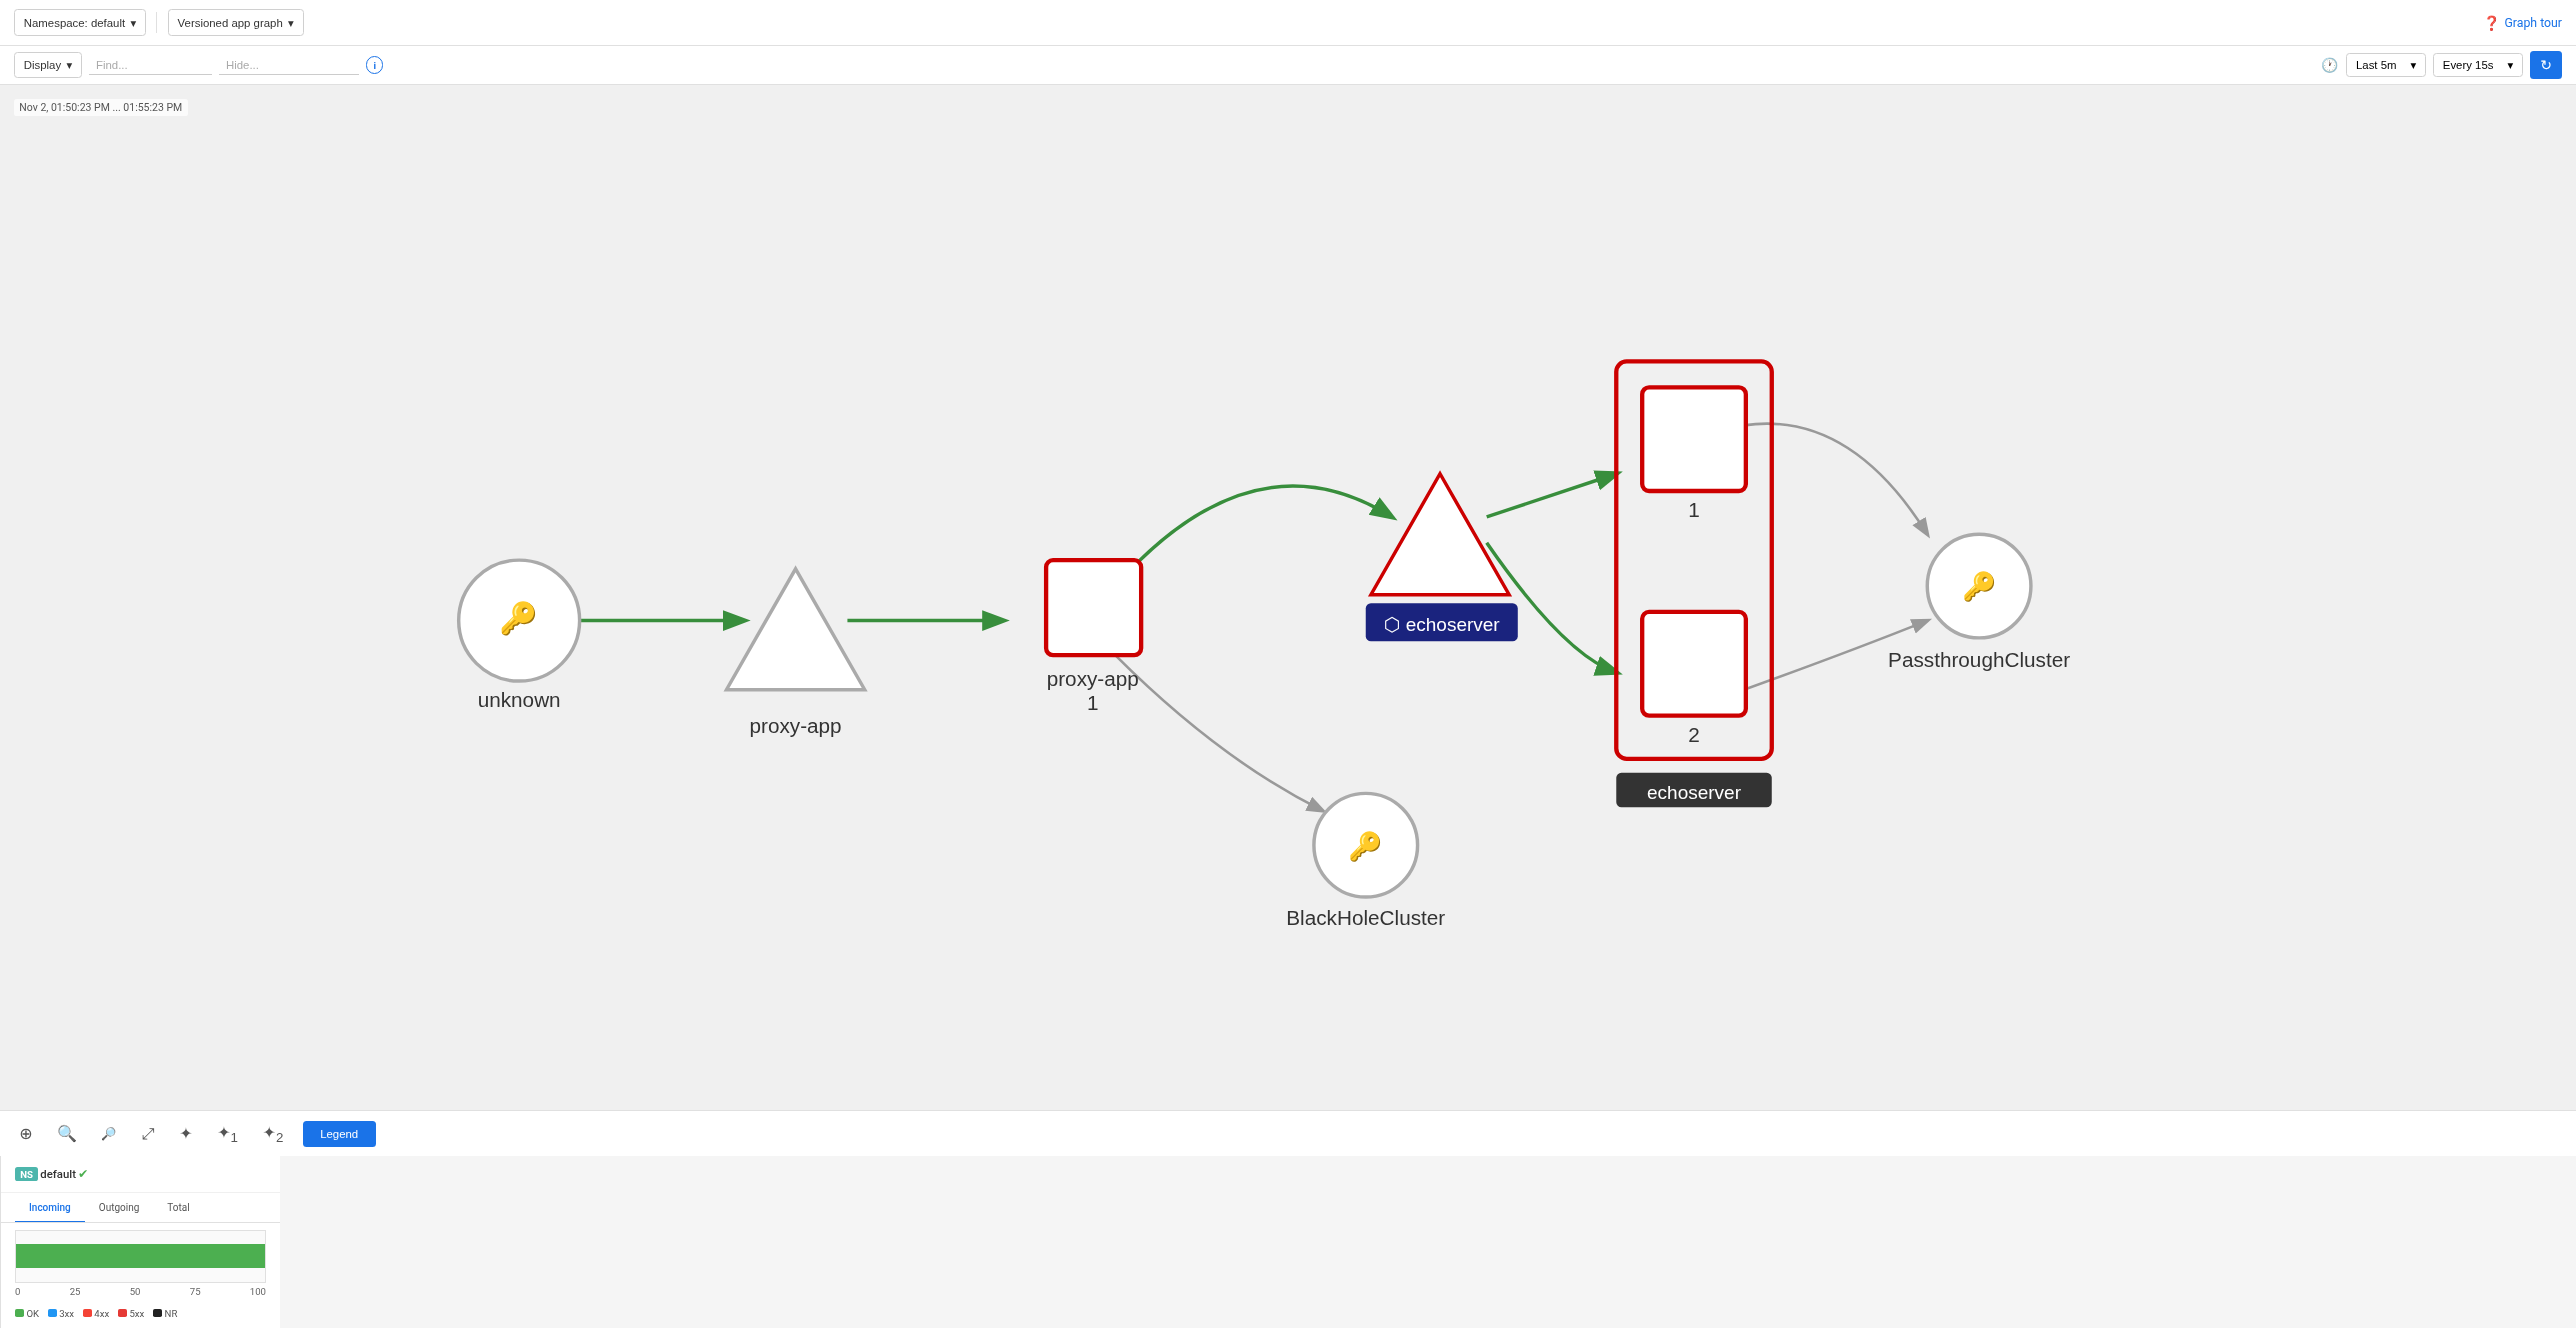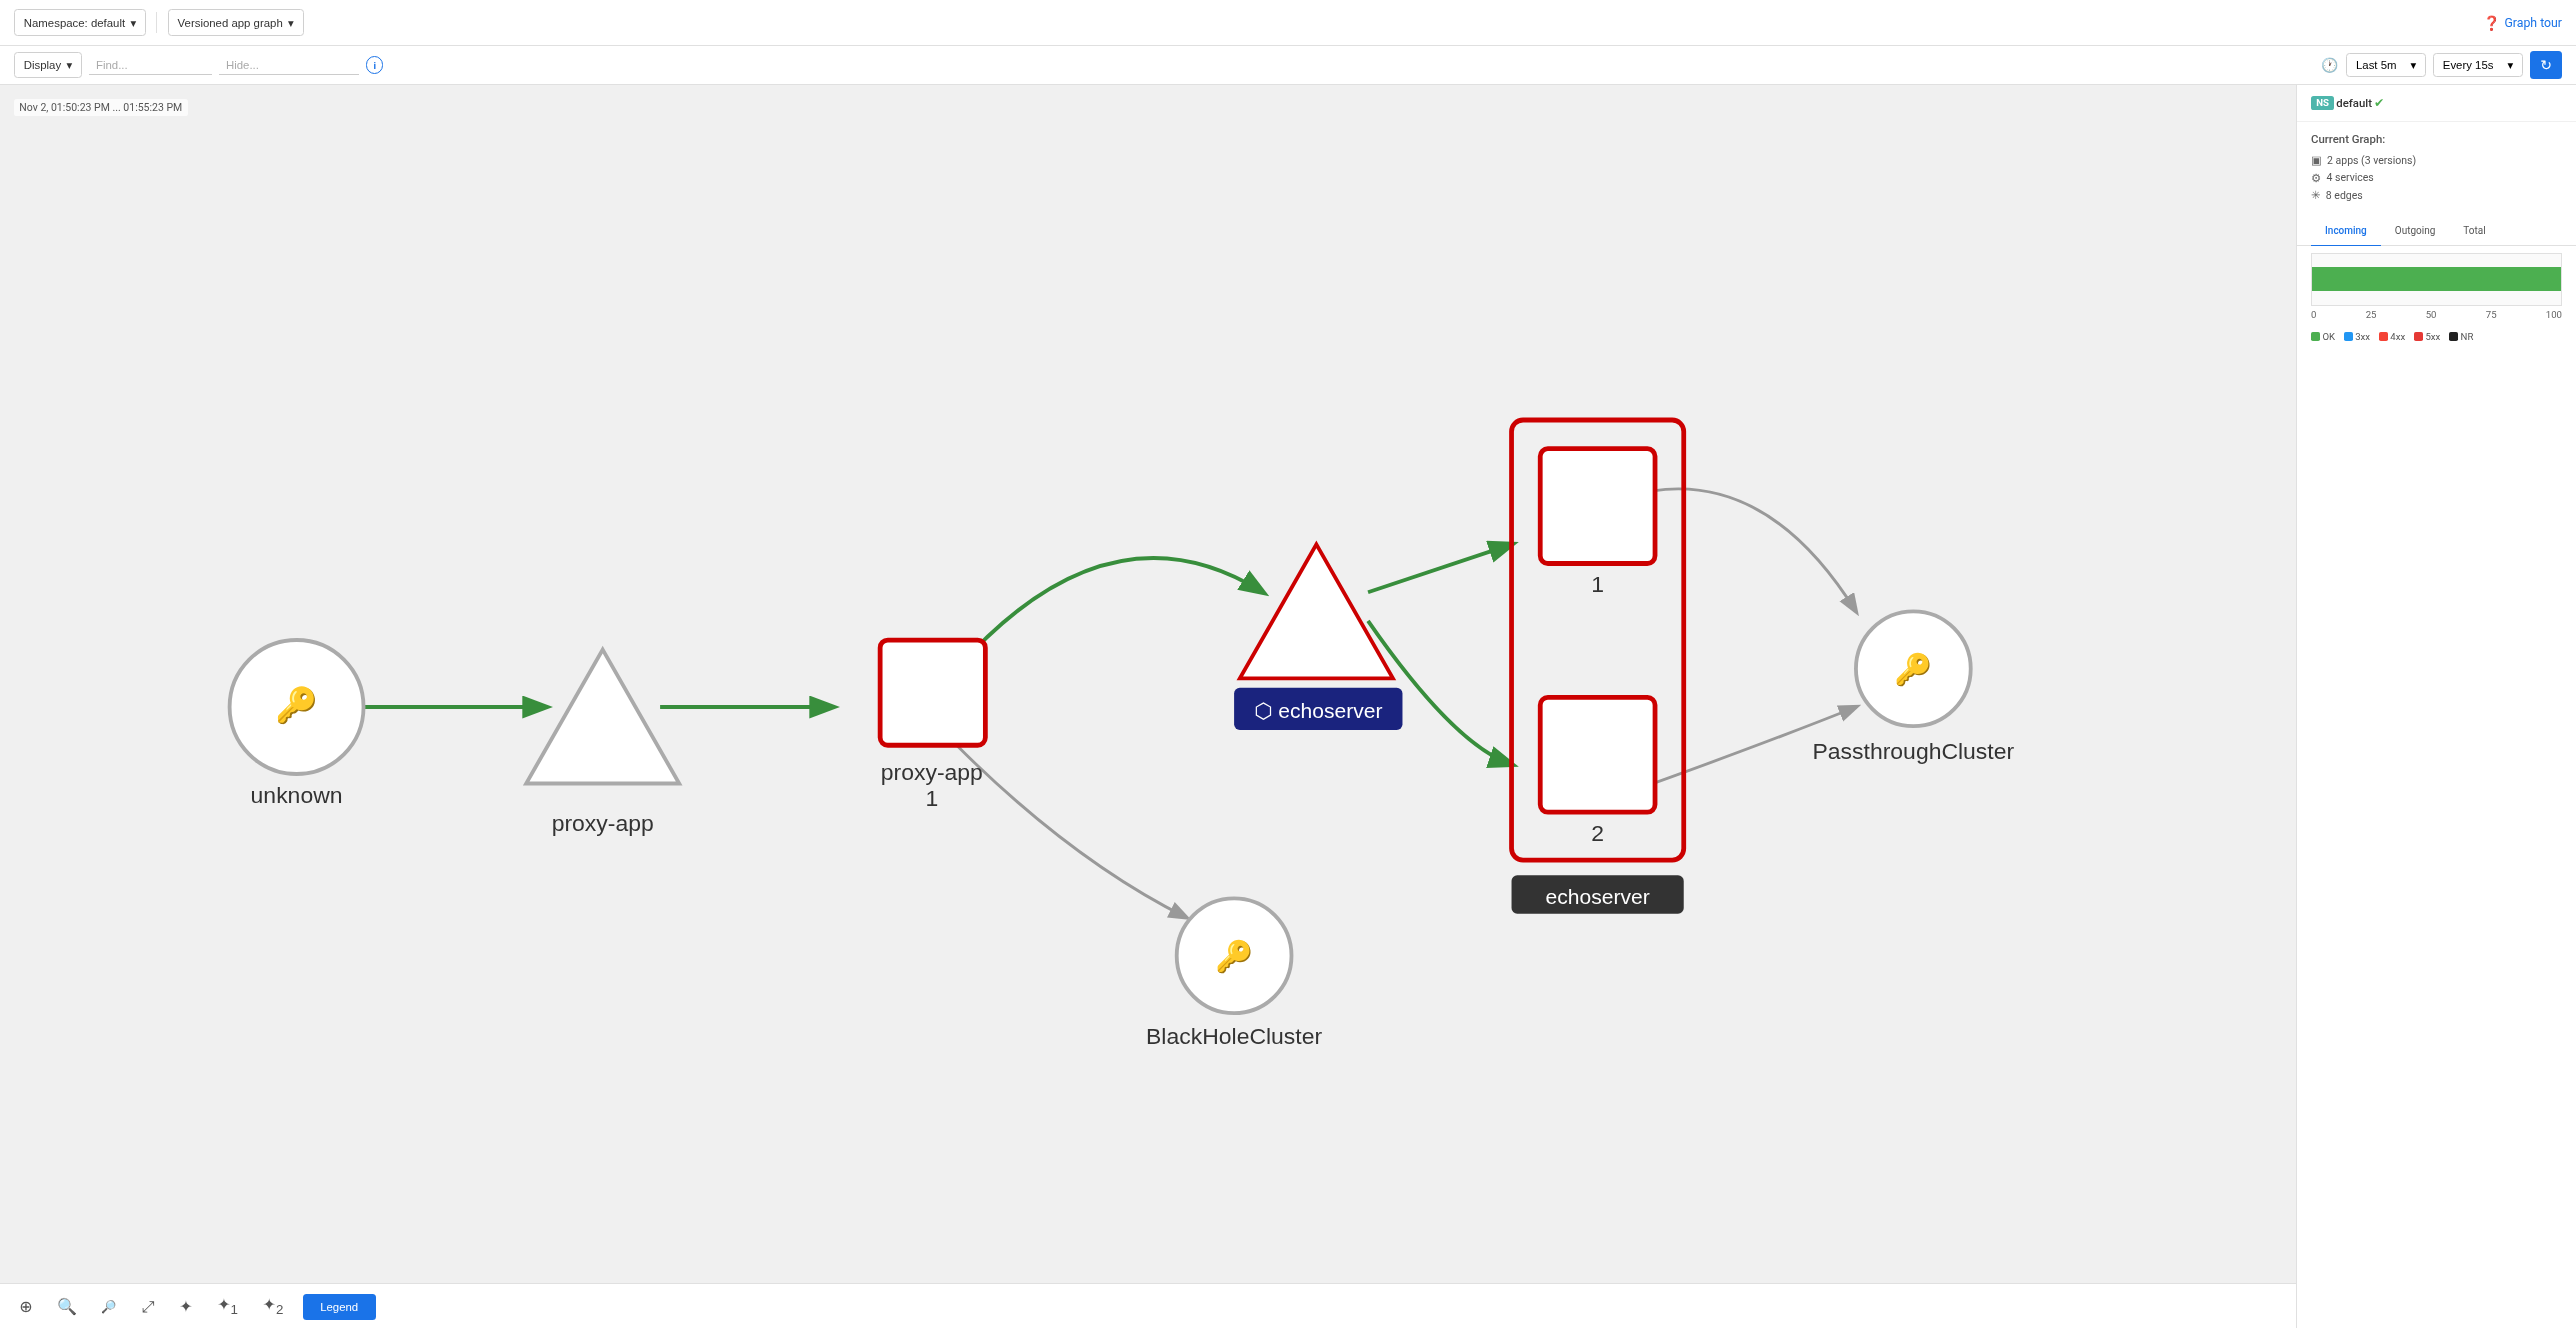--- a/index.html
+++ b/index.html
@@ -63,21 +63,21 @@
     }
     .refresh-btn {
       background: #1a73e8; color: #fff; border: none; border-radius: 3.5px;
       width: 32px; height: 28px; cursor: pointer; display: flex;
       align-items: center; justify-content: center; font-size: 14px;
     }
     .history-icon { color: #1a73e8; font-size: 14px; }
 
     
     .main-content {
-      display: flex; height: calc(100vh - 84px);
+      display: flex; height: calc(100vh - 84px); flex-direction: column;
     }
 
     
     .graph-area {
       flex: 1; background: #f0f0f0; position: relative; overflow: hidden;
     }
     .timestamp-label {
       position: absolute; top: 14px; left: 14px;
       font-size: 10.5px; color: #555; background: rgba(255,255,255,0.7);
       padding: 1.8px 5.3px; border-radius: 2.6px;
@@ -344,37 +344,20 @@
       
       
     </div>
 
     <div class="panel-header">
       <span class="ns-badge">NS</span>
       <span class="ns-name">default</span>
       <span class="check-icon">✔</span>
     </div>
 
-    <div class="panel-section">
-      <div class="panel-section-title">Current Graph:</div>
-      <div class="graph-stats">
-        <div class="graph-stats-row">
-          <span class="stat-icon">▣</span>
-          <span>2 apps (3 versions)</span>
-        </div>
-        <div class="graph-stats-row">
-          <span class="stat-icon">⚙</span>
-          <span>4 services</span>
-        </div>
-        <div class="graph-stats-row">
-          <span class="stat-icon">✳</span>
-          <span>8 edges</span>
-        </div>
-      </div>
-    </div>
 
     <div class="tabs">
       <div class="tab active">
         <span>Incoming</span>
       </div>
       <div class="tab">
         <span>Outgoing</span>
       </div>
       <div class="tab">
         <span>Total</span>

